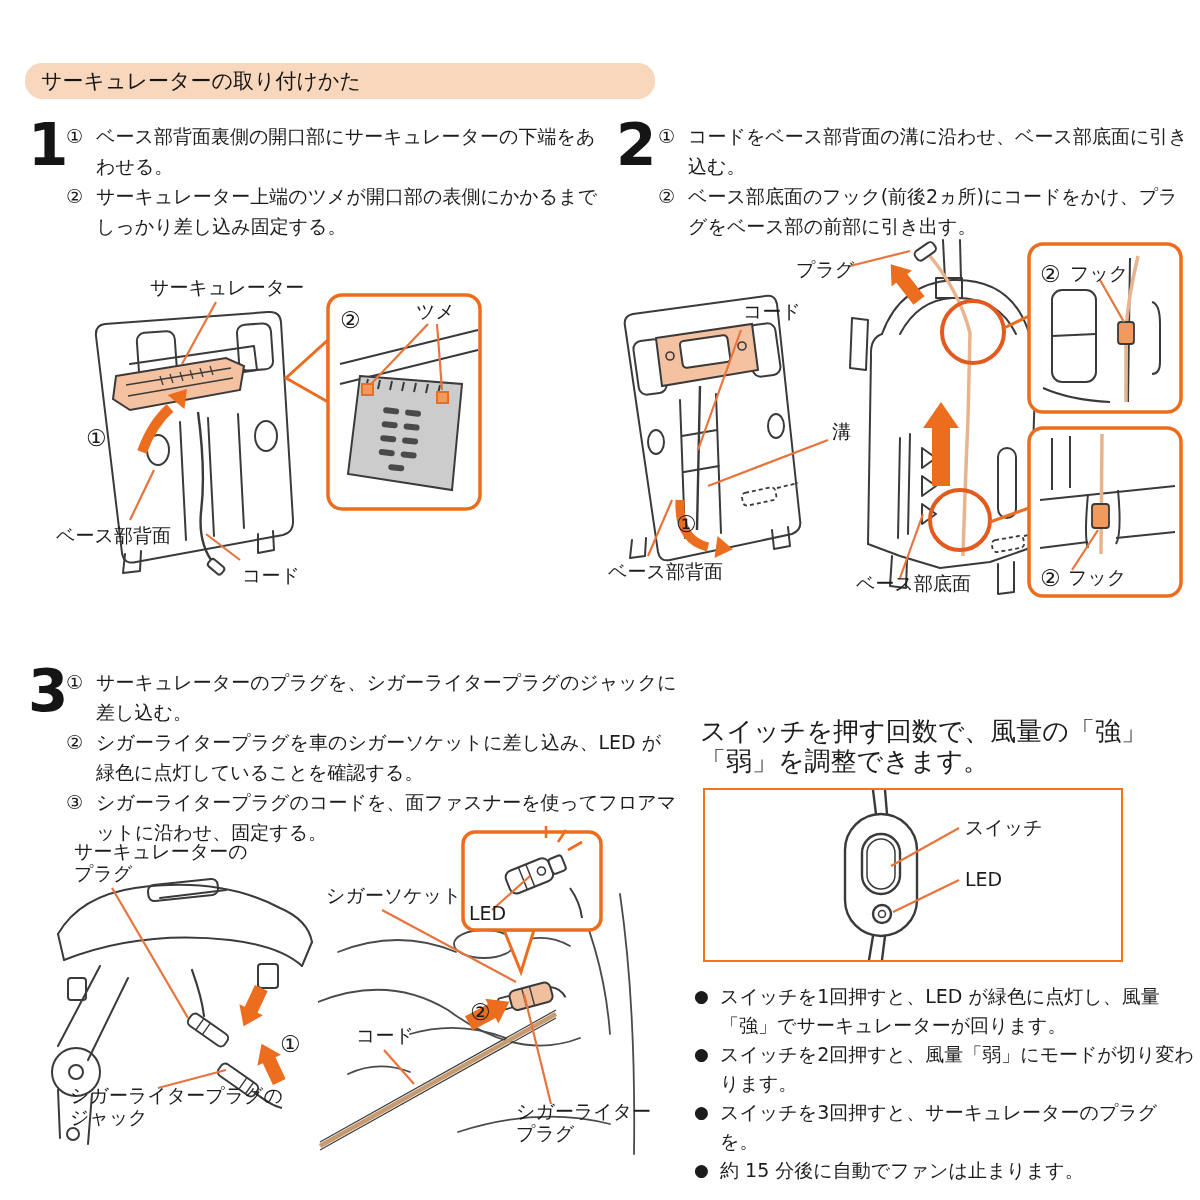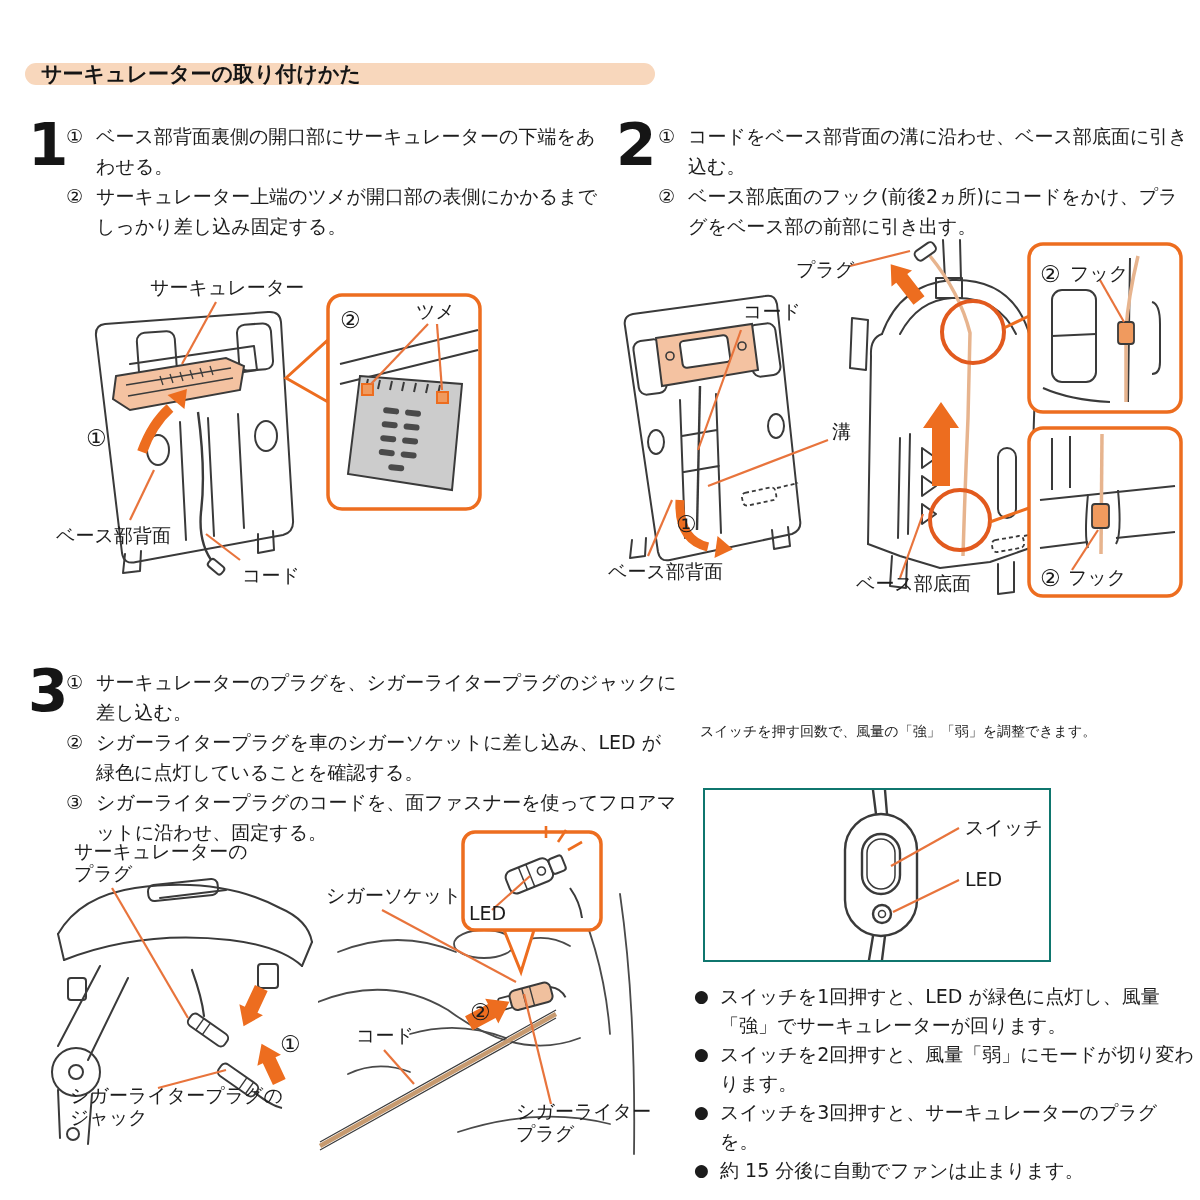--- a/index.html
+++ b/index.html
@@ -1,36 +1,36 @@
 <!DOCTYPE html>
 <html><head>
 <meta charset="utf-8">
 <style>
   html,body{margin:0;padding:0;background:#fff;}
   .page{position:relative;width:1200px;height:1200px;background:#fff;overflow:hidden;
         font-family:"DejaVu Sans","Liberation Sans",sans-serif;color:#1c1c1c;}
-  .sec-header{position:absolute;height:22px;background:#f8d7bc;border-radius:17px;
+  .sec-header{position:absolute;height:36px;background:#f8d7bc;border-radius:17px;
         display:flex;align-items:center;padding-left:16px;box-sizing:border-box;
-        font-size:21px;font-weight:bold;color:#151515;}
+        font-size:21px;font-weight:normal;color:#151515;}
   .hdr-install{left:25px;top:63px;width:630px;}
   .hdr-usage{left:700px;top:672px;width:485px;}
   .step-num{position:absolute;font-size:58px;font-weight:800;line-height:1;color:#151515;}
   .num1{left:28px;top:116px;}
   .num2{left:616px;top:116px;}
   .num3{left:28px;top:662px;}
   .inst-block{position:absolute;font-size:19px;line-height:30px;}
   .blk1{left:66px;top:121px;width:540px;}
   .blk2{left:658px;top:121px;width:534px;}
   .blk3{left:66px;top:667px;width:612px;}
   .inst-row{display:flex;}
   .inst-marker{flex:none;width:30px;}
   .inst-text{flex:1;}
   .inst-note{padding-left:30px;}
-  .usage-intro{position:absolute;left:700px;top:716px;width:492px;font-size:14px;line-height:30px;}
-  .usage-box{position:absolute;left:703px;top:788px;width:348px;height:174px;border:2px solid #0f766e;box-sizing:border-box;}
+  .usage-intro{position:absolute;left:700px;top:716px;width:492px;font-size:26px;line-height:30px;}
+  .usage-box{position:absolute;left:703px;top:788px;width:420px;height:174px;border:2px solid #f97316;box-sizing:border-box;}
   .usage-bullets{position:absolute;left:694px;top:982px;width:500px;font-size:19px;line-height:29px;}
   .bullet-row{display:flex;}
   .bullet-marker{flex:none;width:26px;font-size:17px;}
   .bullet-text{flex:1;}
   .dsvg{position:absolute;}
   svg text{font-family:"DejaVu Sans","Liberation Sans",sans-serif;fill:#1c1c1c;}
   .dlabel{font-size:19px;}
   .dnum{font-size:23px;}
 </style>
 </head>

